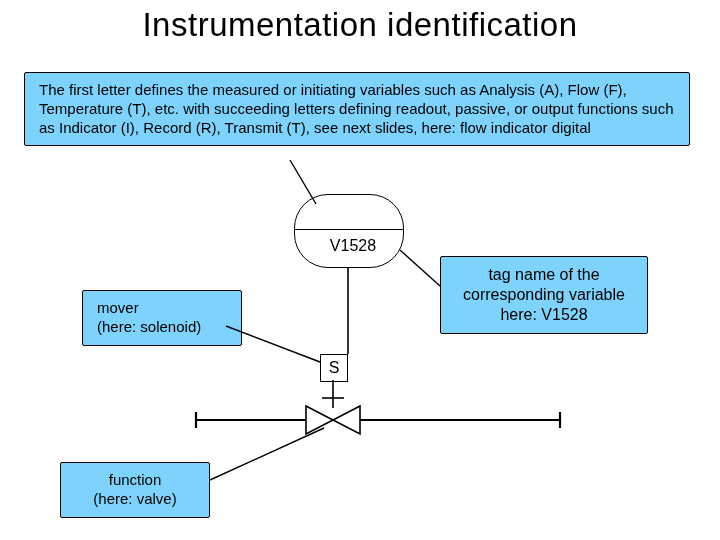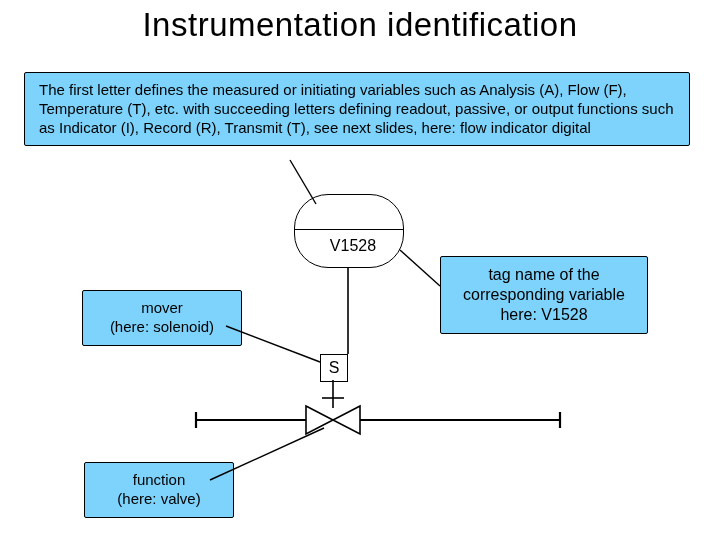--- a/index.html
+++ b/index.html
@@ -1,21 +1,21 @@
 <!DOCTYPE html>
 <html><head>
 <meta charset="utf-8">
 <style>
   html,body{margin:0;padding:0;width:720px;height:540px;background:#fff;font-family:Arial,Helvetica,sans-serif;color:#000}
   .stage{position:relative;width:720px;height:480px}
   .title{position:absolute;left:0;right:0;top:6px;text-align:center;font-size:33px;font-weight:400;letter-spacing:.5px}
   .callout{position:absolute;background:#7dd3fc;border:1px solid #000;border-radius:2px;padding:8px 14px;font-size:15px;line-height:1.25}
   .callout.big{left:24px;top:72px;width:636px;font-size:15px}
-  .callout.mover{left:82px;top:290px;width:130px;text-align:center}
-  .callout.func{left:84px;top:462px;width:120px;text-align:center}
+  .callout.mover{left:82px;top:290px;width:130px;text-align:left}
+  .callout.func{left:60px;top:462px;width:120px;text-align:center}
   .callout.tag{left:440px;top:256px;width:178px;text-align:center;font-size:16px}
   .instr{position:absolute;left:294px;top:194px;width:108px;height:72px;border:1.5px solid #000;border-radius:34px;background:#fff}
   .instr .upper{position:absolute;left:0;right:0;top:8px;text-align:center;font-size:17px}
   .instr .bar{position:absolute;left:0;right:0;top:34px;height:0;border-top:1.5px solid #000}
   .instr .lower{position:absolute;left:8px;right:0;top:42px;text-align:center;font-size:16px}
   .sbox{position:absolute;left:320px;top:354px;width:26px;height:26px;border:1.5px solid #000;background:#fff;text-align:center;font-size:16px;line-height:26px}
   svg.lines{position:absolute;left:0;top:0;width:720px;height:540px;pointer-events:none}
 </style>
 </head>
 <body>

